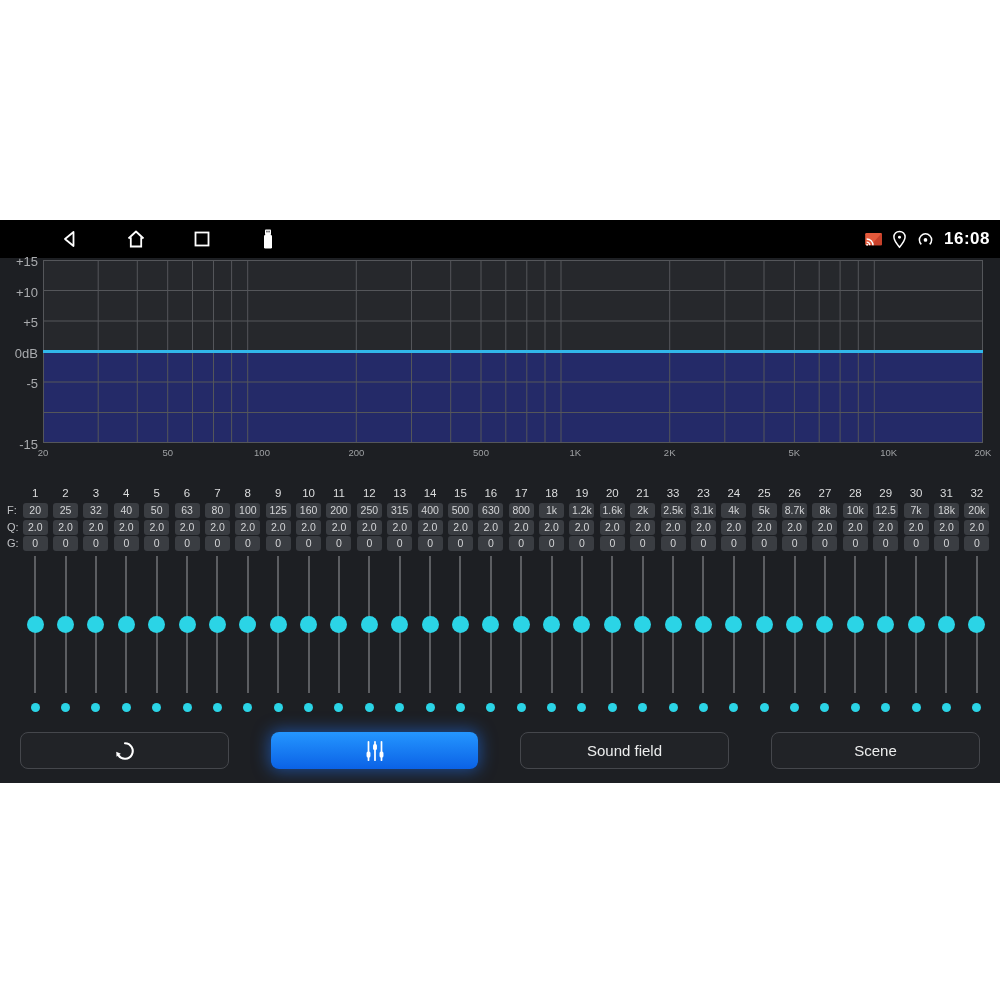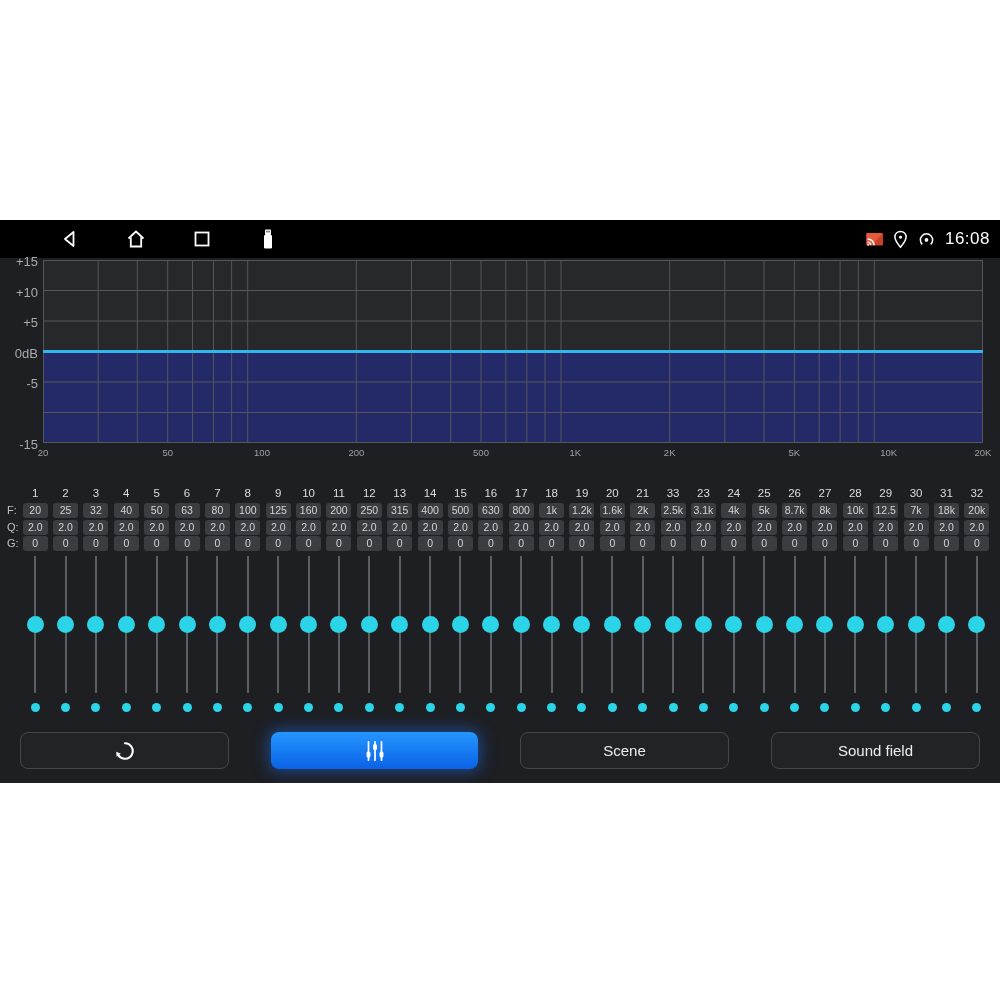--- a/index.html
+++ b/index.html
@@ -7,21 +7,21 @@
   .screen{position:absolute;left:0;top:220px;width:1000px;height:563px;background:#1d1f23;overflow:hidden;}
 
   
   .status-bar{position:absolute;left:0;top:0;width:1000px;height:38px;background:#000;display:flex;align-items:center;}
   .nav-group{position:absolute;left:58px;top:0;height:38px;display:flex;align-items:center;gap:42px;}
   .nav-icon{width:24px;height:24px;display:inline-block;}
   .nav-icon svg{width:100%;height:100%;}
   .right-group{position:absolute;right:10px;top:0;height:38px;display:flex;align-items:center;gap:4px;}
   .st-icon{width:21px;height:21px;display:inline-block;}
   .st-icon svg{width:100%;height:100%;}
-  .clock{color:#fff;font-size:17px;font-weight:normal;margin-left:4px;letter-spacing:0.5px;}
+  .clock{color:#fff;font-size:17px;font-weight:bold;margin-left:4px;letter-spacing:0.5px;}
 
   
   .plot-wrap{position:absolute;left:43px;top:40px;width:940px;height:183px;}
   .plot-wrap svg{display:block;width:940px;height:183px;}
   .db-label{position:absolute;left:0;width:38px;text-align:right;font-size:13px;color:#a9abae;}
   .freq-label{position:absolute;top:227px;transform:translateX(-50%);font-size:9.5px;color:#9fa1a4;white-space:nowrap;}
 
   
   .bands{position:absolute;left:22px;right:11px;top:245px;height:21px;display:flex;gap:3px;}
   .band-seg{display:flex;align-items:center;justify-content:center;color:#e6eaf2;font-size:11px;border-radius:1px;overflow:hidden;white-space:nowrap;}
@@ -739,22 +739,22 @@
                 <line x1="12" y1="3.5" x2="12" y2="20.5"></line>
                 <line x1="18" y1="3.5" x2="18" y2="20.5"></line>
               </g>
               <g fill="#fff">
                 <rect x="4.2" y="12.5" width="3.6" height="5.5" rx="1.4"></rect>
                 <rect x="10.2" y="5.5" width="3.6" height="5.5" rx="1.4"></rect>
                 <rect x="16.2" y="12.5" width="3.6" height="5.5" rx="1.4"></rect>
               </g>
             </svg></span>
         </div>
+      <div class="btn" id="btn-sound">
+          <span>Sound field</span>
+        </div>
       <div class="btn" id="btn-scene">
           <span>Scene</span>
         </div>
-      <div class="btn" id="btn-sound">
-          <span>Sound field</span>
-        </div>
     </div>
 
   </div>
 </div>
 
 </body></html>

